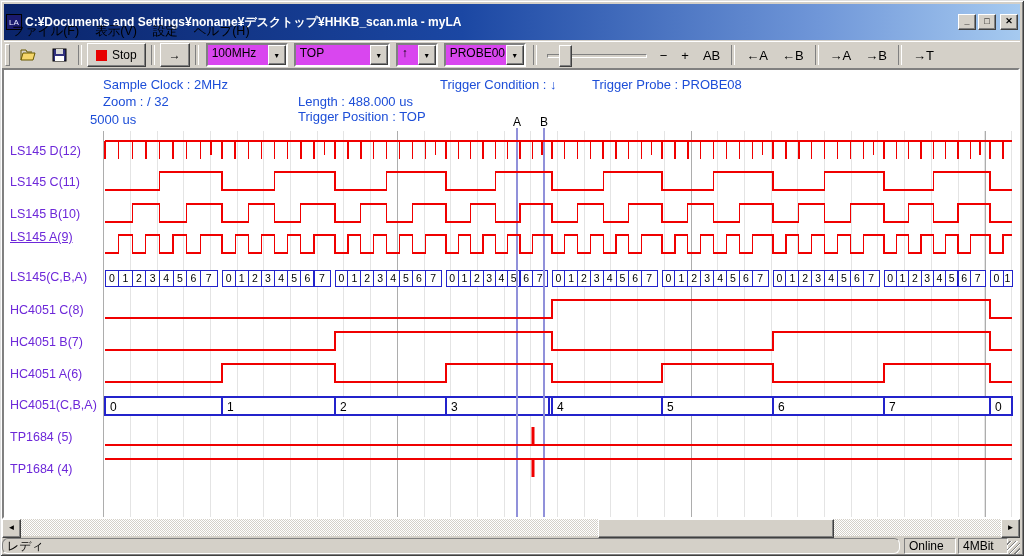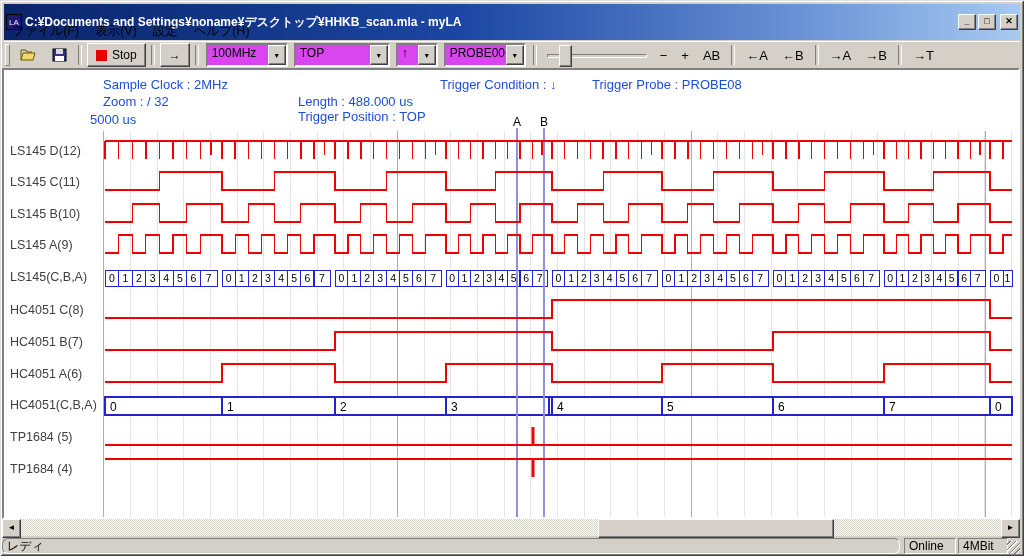--- a/index.html
+++ b/index.html
@@ -36,21 +36,21 @@
     box-shadow:inset -1px -1px 0 #808080;font-size:7px;display:flex;align-items:center;justify-content:center;}
   .slider{position:relative;width:100px;height:22px;margin:0 6px;}
   .slider-track{position:absolute;left:0;right:0;top:10px;height:2px;border:1px solid;border-color:#808080 #fff #fff #808080;}
   .slider-thumb{position:absolute;left:12px;top:1px;width:11px;height:20px;background:#d4d0c8;
     border:1px solid;border-color:#fff #404040 #404040 #fff;box-shadow:inset -1px -1px 0 #808080;}
   
   .main{position:absolute;left:2px;top:68px;width:1018px;height:451px;background:#fff;
     border:2px solid;border-color:#808080 #fff #fff #808080;box-sizing:border-box;}
   #plot{position:absolute;left:0;top:0;z-index:2;pointer-events:none;}
   .overlay{position:absolute;z-index:3;font-size:13px;color:#1d4ed8;white-space:nowrap;}
-  .ch-label{position:absolute;z-index:3;left:10px;font-size:12.5px;color:#404040;white-space:nowrap;}
+  .ch-label{position:absolute;z-index:3;left:10px;font-size:12.5px;color:#6d28d9;white-space:nowrap;}
   .cursor-label{position:absolute;z-index:3;top:115px;font-size:12px;color:#000;}
   
   .hscroll{position:absolute;left:2px;top:519px;width:1018px;height:17px;
     background:#fff;background-image:linear-gradient(45deg,#d4d0c8 25%,transparent 25%,transparent 75%,#d4d0c8 75%),
     linear-gradient(45deg,#d4d0c8 25%,transparent 25%,transparent 75%,#d4d0c8 75%);
     background-size:2px 2px;background-position:0 0,1px 1px;}
   .sb-btn{position:absolute;top:0;width:17px;height:17px;background:#d4d0c8;border:1px solid;
     border-color:#fff #404040 #404040 #fff;box-shadow:inset -1px -1px 0 #808080;
     font-size:8px;line-height:15px;text-align:center;}
   .sb-thumb{position:absolute;top:0;left:596px;width:234px;height:17px;background:#d4d0c8;border:1px solid;
@@ -445,21 +445,21 @@
   <div class="statusbar">
     <div class="sb-pane sb-ready">レディ</div>
     <div class="sb-pane sb-online">Online</div>
     <div class="sb-pane sb-mem">4MBit</div>
     <div class="grip"></div>
   </div>
 
 <div class="ch-label" style="top: 144px;">LS145 D(12)</div>
     <div class="ch-label" style="top: 175px;">LS145 C(11)</div>
     <div class="ch-label" style="top: 207px;">LS145 B(10)</div>
-    <div class="ch-label" style="top: 238px;">LS145 A(9)</div>
+    <div class="ch-label" style="top: 230px; text-decoration: underline;">LS145 A(9)</div>
     <div class="ch-label" style="top: 270px;">LS145(C,B,A)</div>
     <div class="ch-label" style="top: 303px;">HC4051 C(8)</div>
     <div class="ch-label" style="top: 335px;">HC4051 B(7)</div>
     <div class="ch-label" style="top: 367px;">HC4051 A(6)</div>
     <div class="ch-label" style="top: 398px;">HC4051(C,B,A)</div>
     <div class="ch-label" style="top: 430px;">TP1684 (5)</div>
     <div class="ch-label" style="top: 462px;">TP1684 (4)</div>
   </div>
 
 </body></html>

